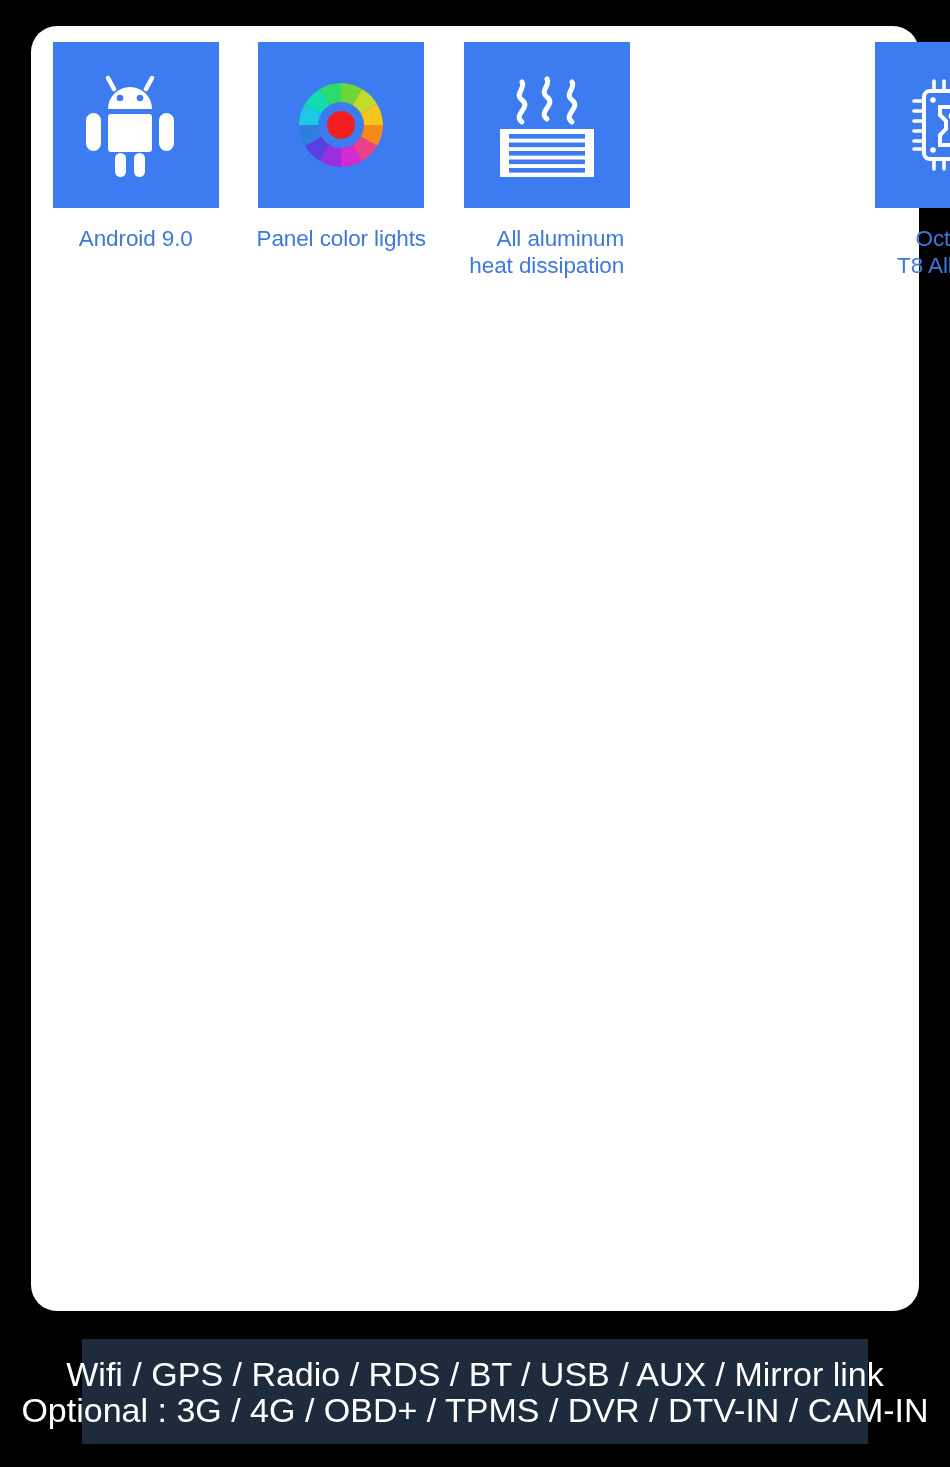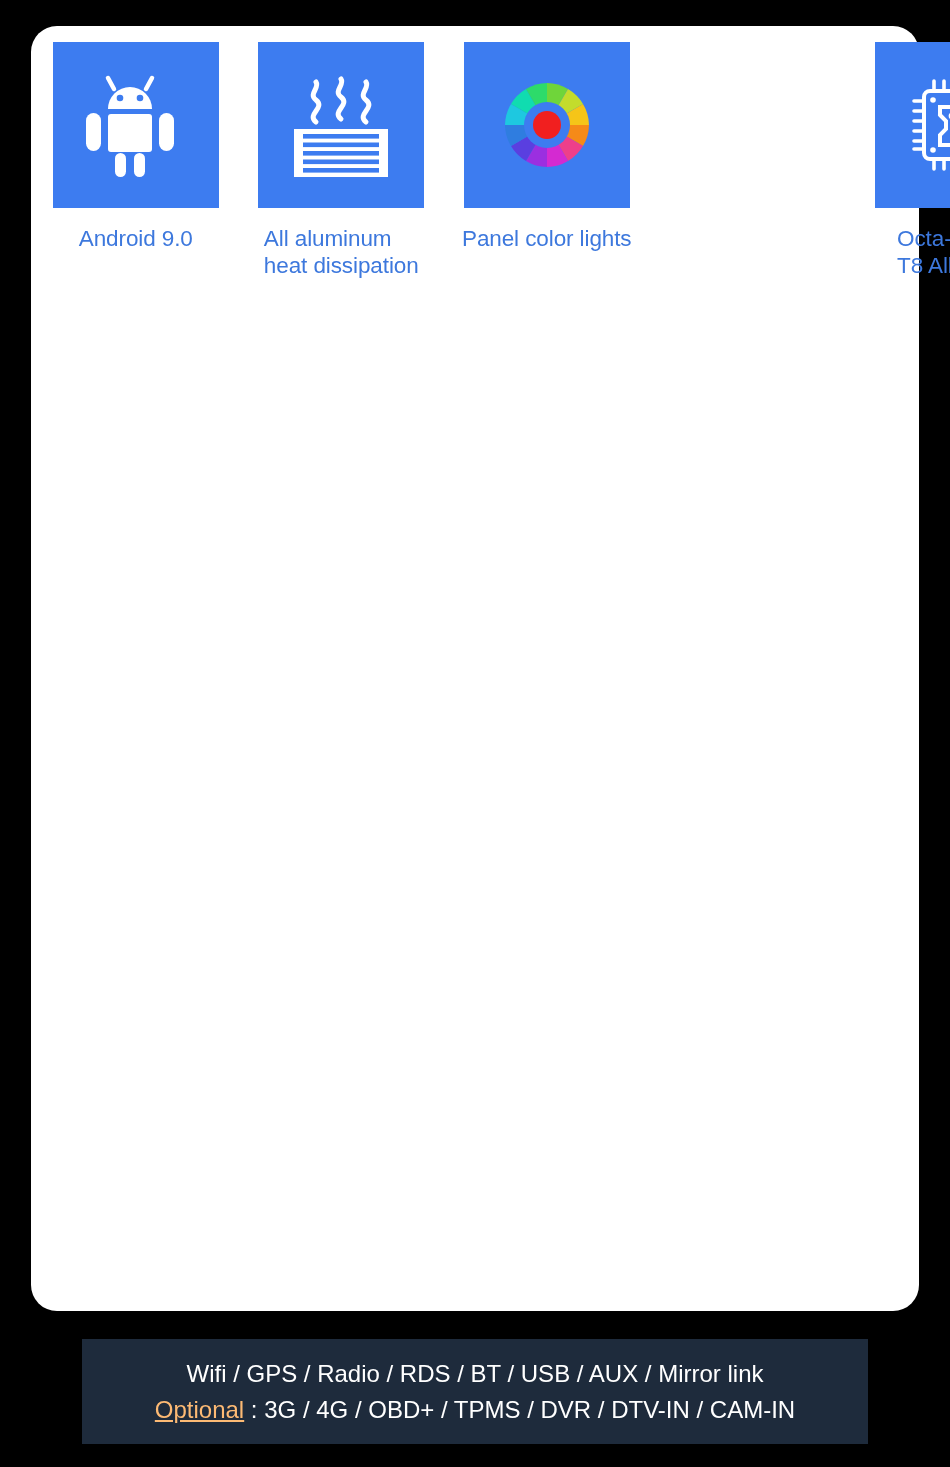--- a/index.html
+++ b/index.html
@@ -67,48 +67,48 @@
     flex: 0 0 auto;
   }
 
   .tile svg { display: block; }
 
   .label {
     margin-top: 17px;
     color: #3d78dd;
     font-size: 22.5px;
     line-height: 27px;
-    text-align: left;
+    text-align: right;
     white-space: pre-line;
     letter-spacing: -0.1px;
   }
 
   
   .banner {
     position: absolute;
     left: 82px;
     top: 1339px;
     width: 786px;
     height: 105px;
     background: #1e2b3c;
     display: flex;
     flex-direction: column;
     align-items: center;
     justify-content: center;
   }
 
   .banner-line {
     color: #ffffff;
-    font-size: 24px;
+    font-size: 34px;
     line-height: 36px;
     text-align: right;
     white-space: nowrap;
   }
 
-  .banner-line .accent { color: #fdba74; text-decoration: underline; }
+  .banner-line .accent { color: #ffffff; }
 </style>
 </head>
 <body>
 
 <div class="page">
 
   <div class="card"></div>
 
   <div class="grid">
 
@@ -126,44 +126,20 @@
               <rect x="2" y="44" width="15" height="38" rx="7.5"></rect>
               <rect x="75" y="44" width="15" height="38" rx="7.5"></rect>
               <rect x="31" y="84" width="11" height="24" rx="5.5"></rect>
               <rect x="50" y="84" width="11" height="24" rx="5.5"></rect>
               <circle cx="36" cy="29" r="3.3" fill="#3d7cf0"></circle>
               <circle cx="56" cy="29" r="3.3" fill="#3d7cf0"></circle>
             </g>
           </svg>
         </div>
         <div class="label">Android 9.0</div>
-      </div>
-
-      <div class="cell">
-        <div class="tile">
-          <svg width="112" height="116" viewBox="0 0 112 116">
-            <g fill="none" stroke="#ffffff" stroke-width="5" stroke-linecap="round">
-              <path d="M31 55 C21 47, 41 41, 31 33 C23 27, 35 21, 31 15"></path>
-              <path d="M56 52 C46 44, 66 38, 56 30 C48 24, 60 18, 56 12"></path>
-              <path d="M81 55 C71 47, 91 41, 81 33 C73 27, 85 21, 81 15"></path>
-            </g>
-            <g>
-              <rect x="9" y="62" width="94" height="48" fill="#ffffff"></rect>
-              <g fill="#3d7cf0">
-                <rect x="18" y="67" width="76" height="4.6"></rect>
-                <rect x="18" y="75.5" width="76" height="4.6"></rect>
-                <rect x="18" y="84" width="76" height="4.6"></rect>
-                <rect x="18" y="92.5" width="76" height="4.6"></rect>
-                <rect x="18" y="101" width="76" height="4.6"></rect>
-              </g>
-            </g>
-          </svg>
-        </div>
-        <div class="label">All aluminum
-heat dissipation</div>
       </div>
 
       <div class="cell">
         <div class="tile">
           <svg width="104" height="104" viewBox="0 0 104 104">
             <defs>
               <linearGradient id="g0" x1="0" y1="0" x2="1" y2="0">
                   <stop offset="0" stop-color="#00d2b0"></stop>
                   <stop offset="1" stop-color="#4ddb3a"></stop>
                 </linearGradient>
@@ -185,20 +161,44 @@
                 <path d="M0 0 L-21 -36 A42 42 0 0 1 0 -42 Z" fill="#2ddb6a"></path>
                 <circle cx="0" cy="0" r="23" fill="#3d7cf0"></circle>
                 <circle cx="0" cy="0" r="14" fill="#f11f1f"></circle>
               </g>
             </g>
           </svg>
         </div>
         <div class="label">Panel color lights</div>
       </div>
 
+      <div class="cell">
+        <div class="tile">
+          <svg width="112" height="116" viewBox="0 0 112 116">
+            <g fill="none" stroke="#ffffff" stroke-width="5" stroke-linecap="round">
+              <path d="M31 55 C21 47, 41 41, 31 33 C23 27, 35 21, 31 15"></path>
+              <path d="M56 52 C46 44, 66 38, 56 30 C48 24, 60 18, 56 12"></path>
+              <path d="M81 55 C71 47, 91 41, 81 33 C73 27, 85 21, 81 15"></path>
+            </g>
+            <g>
+              <rect x="9" y="62" width="94" height="48" fill="#ffffff"></rect>
+              <g fill="#3d7cf0">
+                <rect x="18" y="67" width="76" height="4.6"></rect>
+                <rect x="18" y="75.5" width="76" height="4.6"></rect>
+                <rect x="18" y="84" width="76" height="4.6"></rect>
+                <rect x="18" y="92.5" width="76" height="4.6"></rect>
+                <rect x="18" y="101" width="76" height="4.6"></rect>
+              </g>
+            </g>
+          </svg>
+        </div>
+        <div class="label">All aluminum
+heat dissipation</div>
+      </div>
+
     </div>
 
     <div class="grid-row row-2">
 
       <div class="cell">
         <div class="tile">
           <svg width="112" height="112" viewBox="0 0 112 112">
             <g stroke="#ffffff" stroke-width="4" fill="none" stroke-linecap="round">
               <rect x="22" y="22" width="68" height="68" rx="6"></rect>
               <g stroke-width="3.6">

